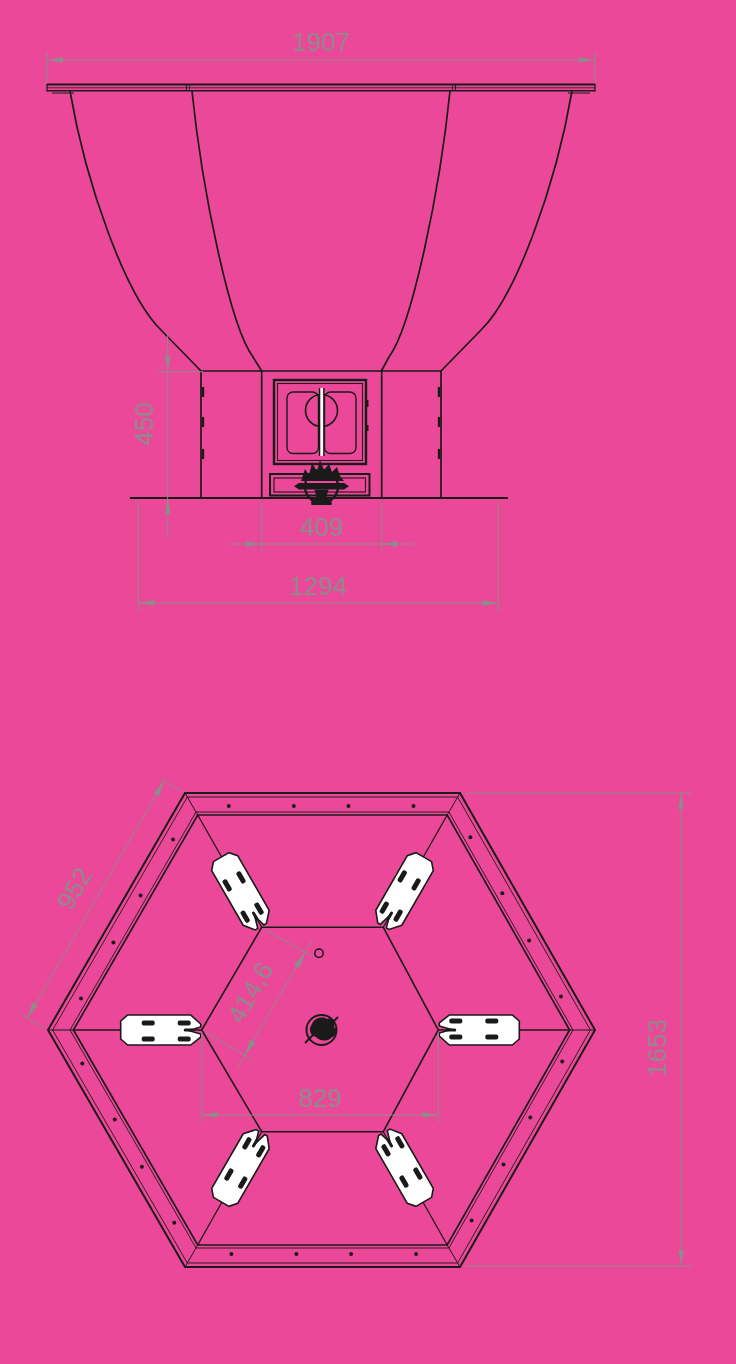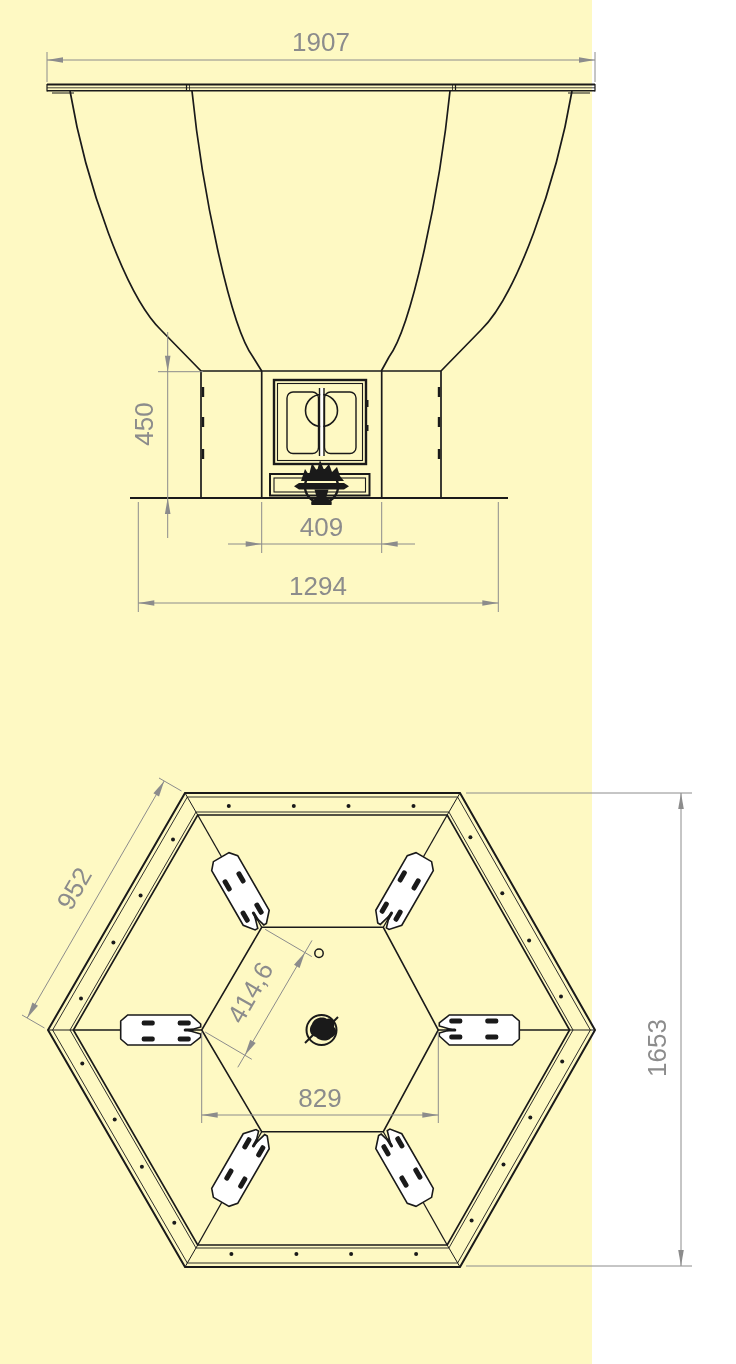--- a/index.html
+++ b/index.html
@@ -1,16 +1,16 @@
 <!DOCTYPE html>
 <html><head>
 <meta charset="utf-8">
 <style>
   html,body{margin:0;padding:0;background:#ffffff;}
-  .canvas{width:592px;height:1364px;background:#fef9c3;position:relative;}
+  .canvas{width:736px;height:1364px;background:#ec4899;position:relative;}
   svg{display:block;}
   text{font-family:"Liberation Sans","DejaVu Sans",sans-serif;fill:#8c8c8c;font-size:26px;}
   .ln{stroke:#1a1a1a;fill:none;}
   .dim{stroke:#8c8c8c;stroke-width:1;fill:none;}
   .arr{fill:#8c8c8c;stroke:none;}
   .blk{fill:#1a1a1a;stroke:none;}
 </style>
 </head>
 <body>
 

